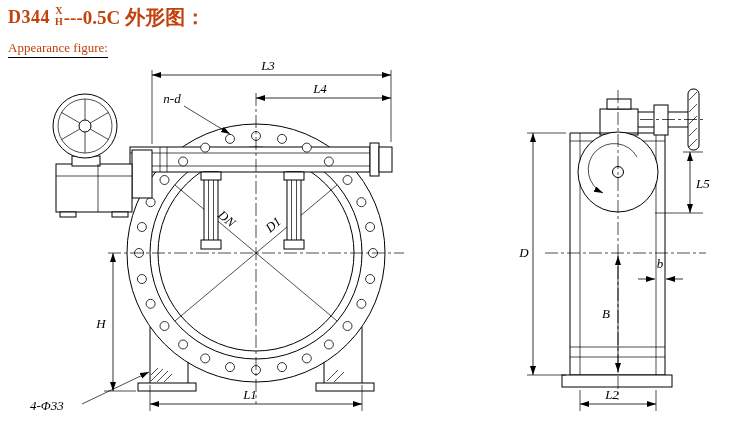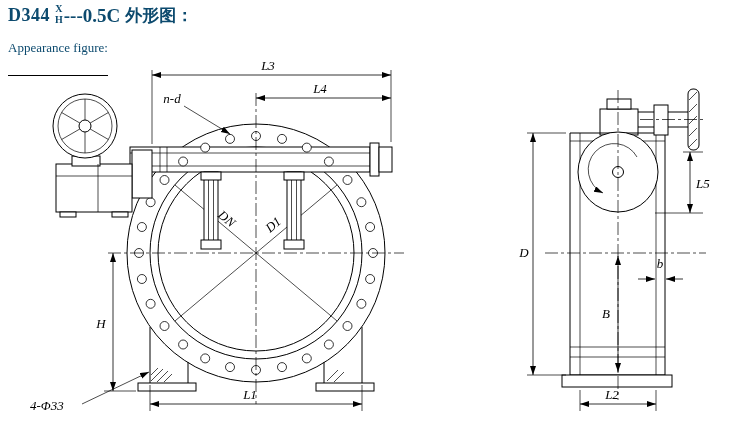--- a/index.html
+++ b/index.html
@@ -1,25 +1,25 @@
 <!DOCTYPE html>
 <html><head>
 <meta charset="utf-8">
 <style>
   html,body{margin:0;padding:0;background:#fff;}
   #stage{position:relative;width:731px;height:444px;background:#fff;overflow:hidden;
-         font-family:"Liberation Serif", serif;color:#0c4a6e;}
+         font-family:"Liberation Serif", serif;color:#c2410c;}
   .title-row{position:absolute;left:8px;top:4px;display:flex;align-items:center;font-weight:bold;}
   .model{font-size:18px;letter-spacing:.5px;}
   .frac{display:inline-flex;flex-direction:column;align-items:center;font-size:10px;line-height:1.05;
         margin:0 1px 0 5px;transform:translateY(-1px);}
   .suffix{font-size:19px;}
-  .title-cn{font-size:17px;margin-left:5px;}
+  .title-cn{font-size:20px;margin-left:5px;}
   .subtitle{position:absolute;left:8px;top:40px;font-size:13px;border-bottom:1px solid #000;
-            padding-bottom:19px;}
+            padding-bottom:1px;}
   svg{position:absolute;left:0;top:0;}
   .ln{stroke:#000;stroke-width:1;fill:none;}
   .lnw{stroke:#000;stroke-width:1;fill:#fff;}
   .thin{stroke:#000;stroke-width:0.7;fill:none;}
   .bh{stroke:#000;stroke-width:0.8;fill:#fff;}
   .cl{stroke:#000;stroke-width:0.7;fill:none;stroke-dasharray:13 3 3 3;}
   .dim{stroke:#000;stroke-width:0.8;fill:none;}
   .lbl{font:italic 13px "Liberation Serif", serif;fill:#000;}
 </style>
 </head>

